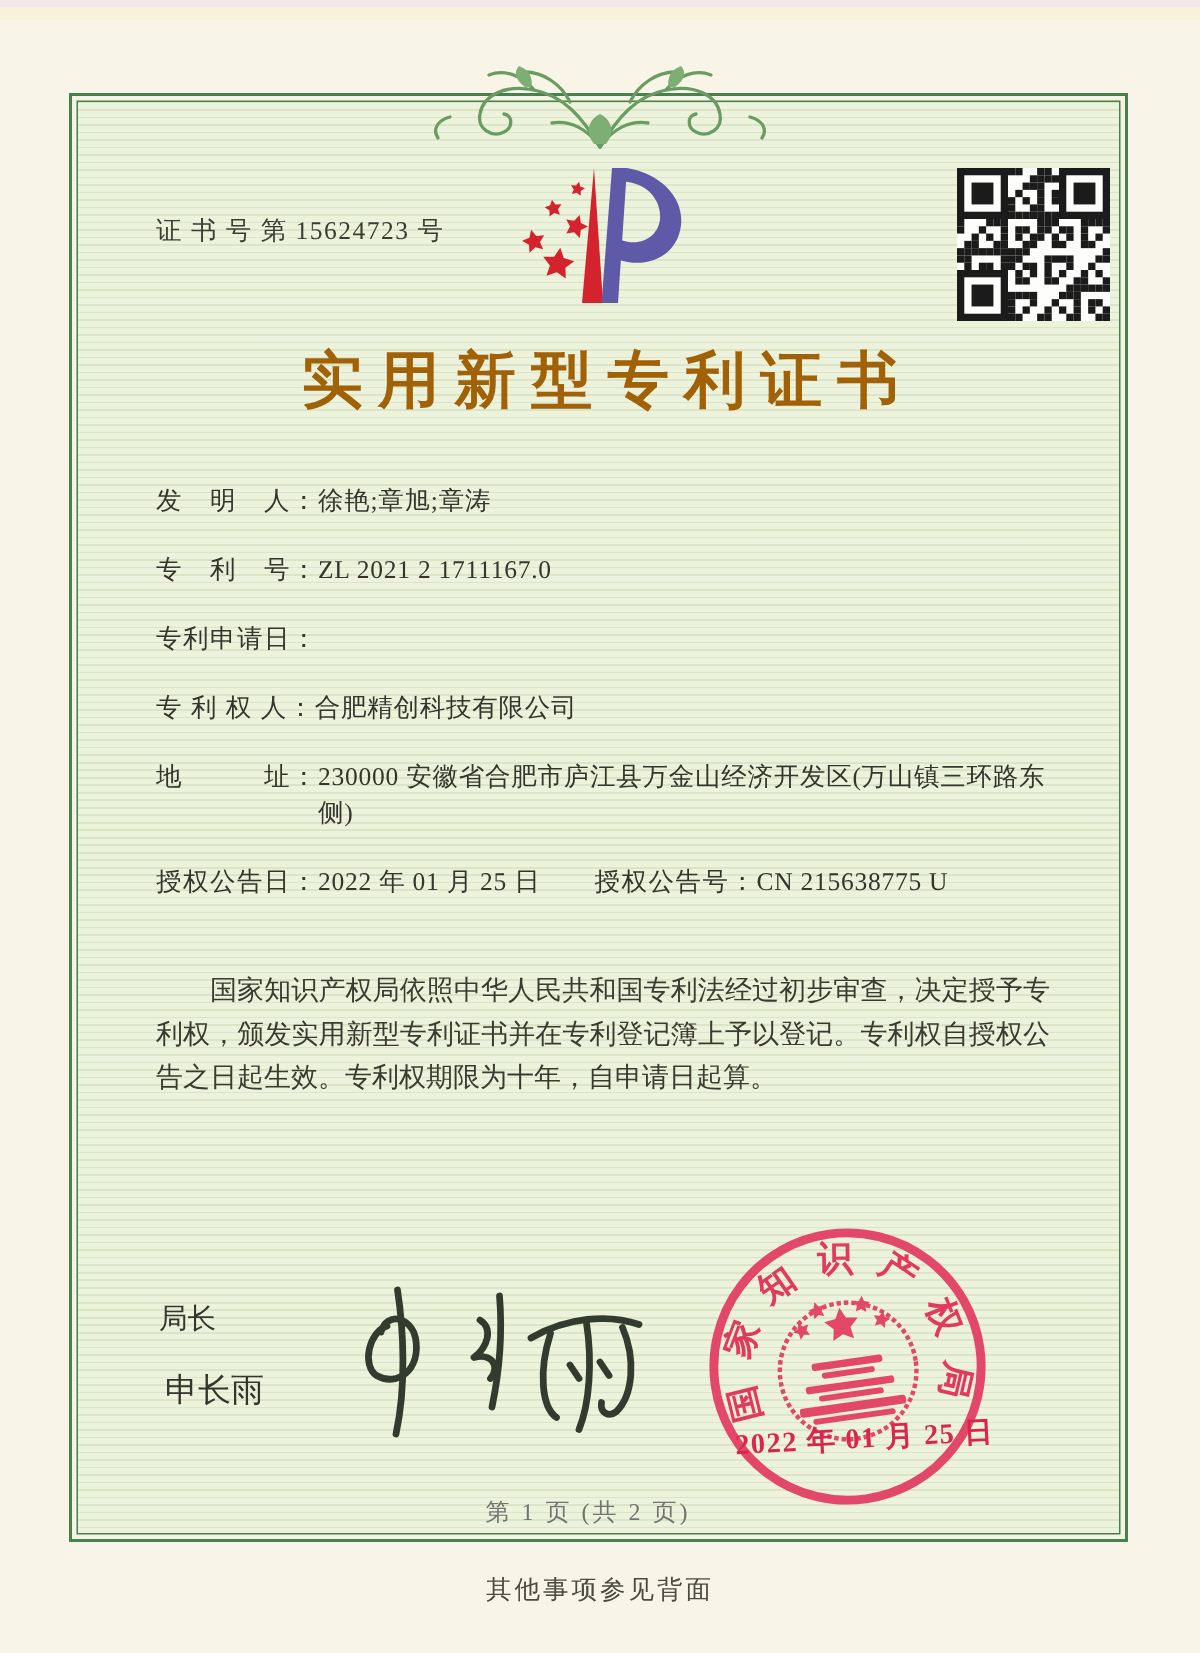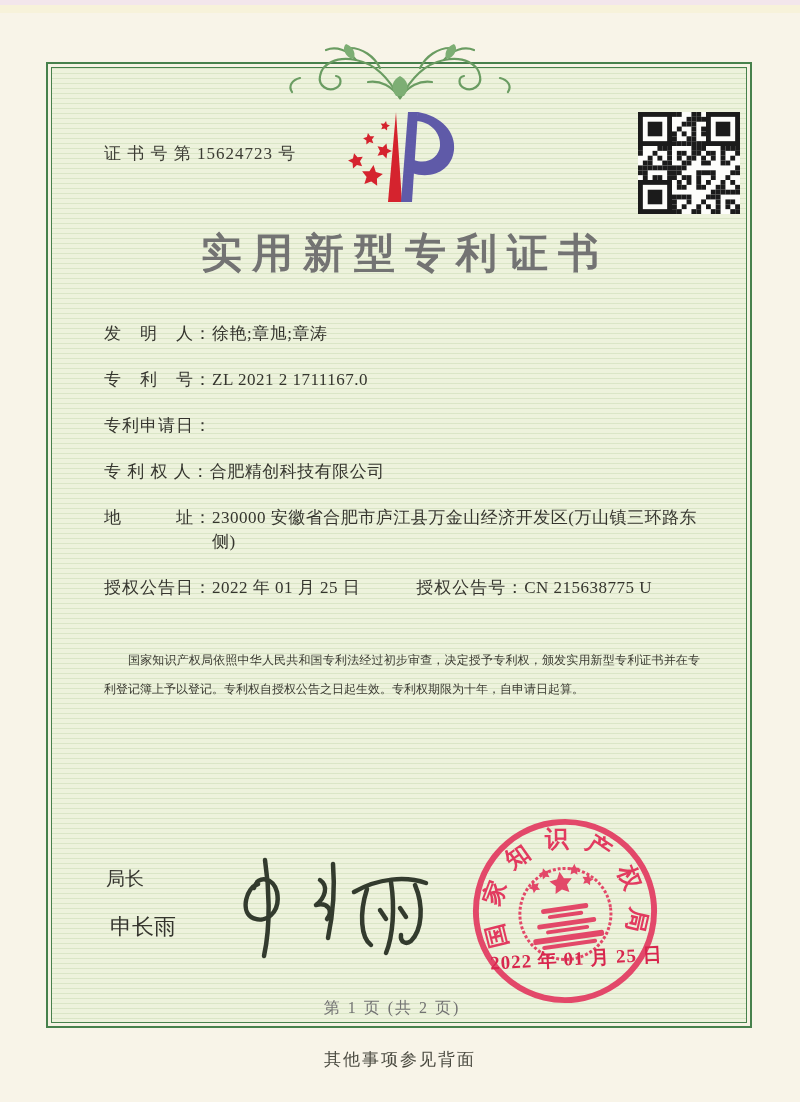--- a/index.html
+++ b/index.html
@@ -32,34 +32,34 @@
     font-size:17px; letter-spacing:1px; color:#3c3c34;margin-top:28px;
   }
 
   .logo{position:absolute; left:338px; top:108px; z-index:3;}
 
   .qr{position:absolute; left:638px; top:112px; width:102px; height:102px; z-index:3; background:#fdfdfb;}
 
   .title{
     position:absolute; left:0; top:226px; width:800px; z-index:3;
     text-align:center; font-size:41px; font-weight:bold;
-    letter-spacing:10px; text-indent:10px; color:#737373;
+    letter-spacing:10px; text-indent:10px; color:#a16207;
   }
 
   .fields{position:absolute; left:104px; top:322px; width:600px; z-index:3; font-size:17px;}
   .field-row{display:flex; align-items:flex-start; margin-bottom:22px; line-height:24px;}
   .field-label{flex:0 0 auto; white-space:pre; letter-spacing:1px;}
   .field-value{flex:0 1 auto; max-width:505px; letter-spacing:0.5px;}
   .grant-row{display:flex; line-height:24px;}
   .grant-pair{display:flex;}
-  .grant-pair + .grant-pair{margin-left:56px;align-items:center;}
+  .grant-pair + .grant-pair{margin-left:36px;align-items:center;}
 
   .paras{
     position:absolute; left:104px; top:646px; width:596px; z-index:3;
-    font-size:12px; line-height:29px; text-align:justify; color:#3a3a31;
+    font-size:18px; line-height:29px; text-align:justify; color:#3a3a31;
   }
   .paras p{margin:0; text-indent:2em;}
 
   .sig-title{position:absolute; left:106px; top:866px; font-size:19px; z-index:3;}
   .sig-name{position:absolute; left:110px; top:912px; font-size:22px; z-index:3;}
   .sig-script{position:absolute; left:228px; top:852px; z-index:3;}
 
   .seal{position:absolute; left:466px; top:812px; z-index:4; transform:rotate(-8deg);}
   .seal-date{
     position:absolute; left:490px; top:946px; width:170px; z-index:5;

